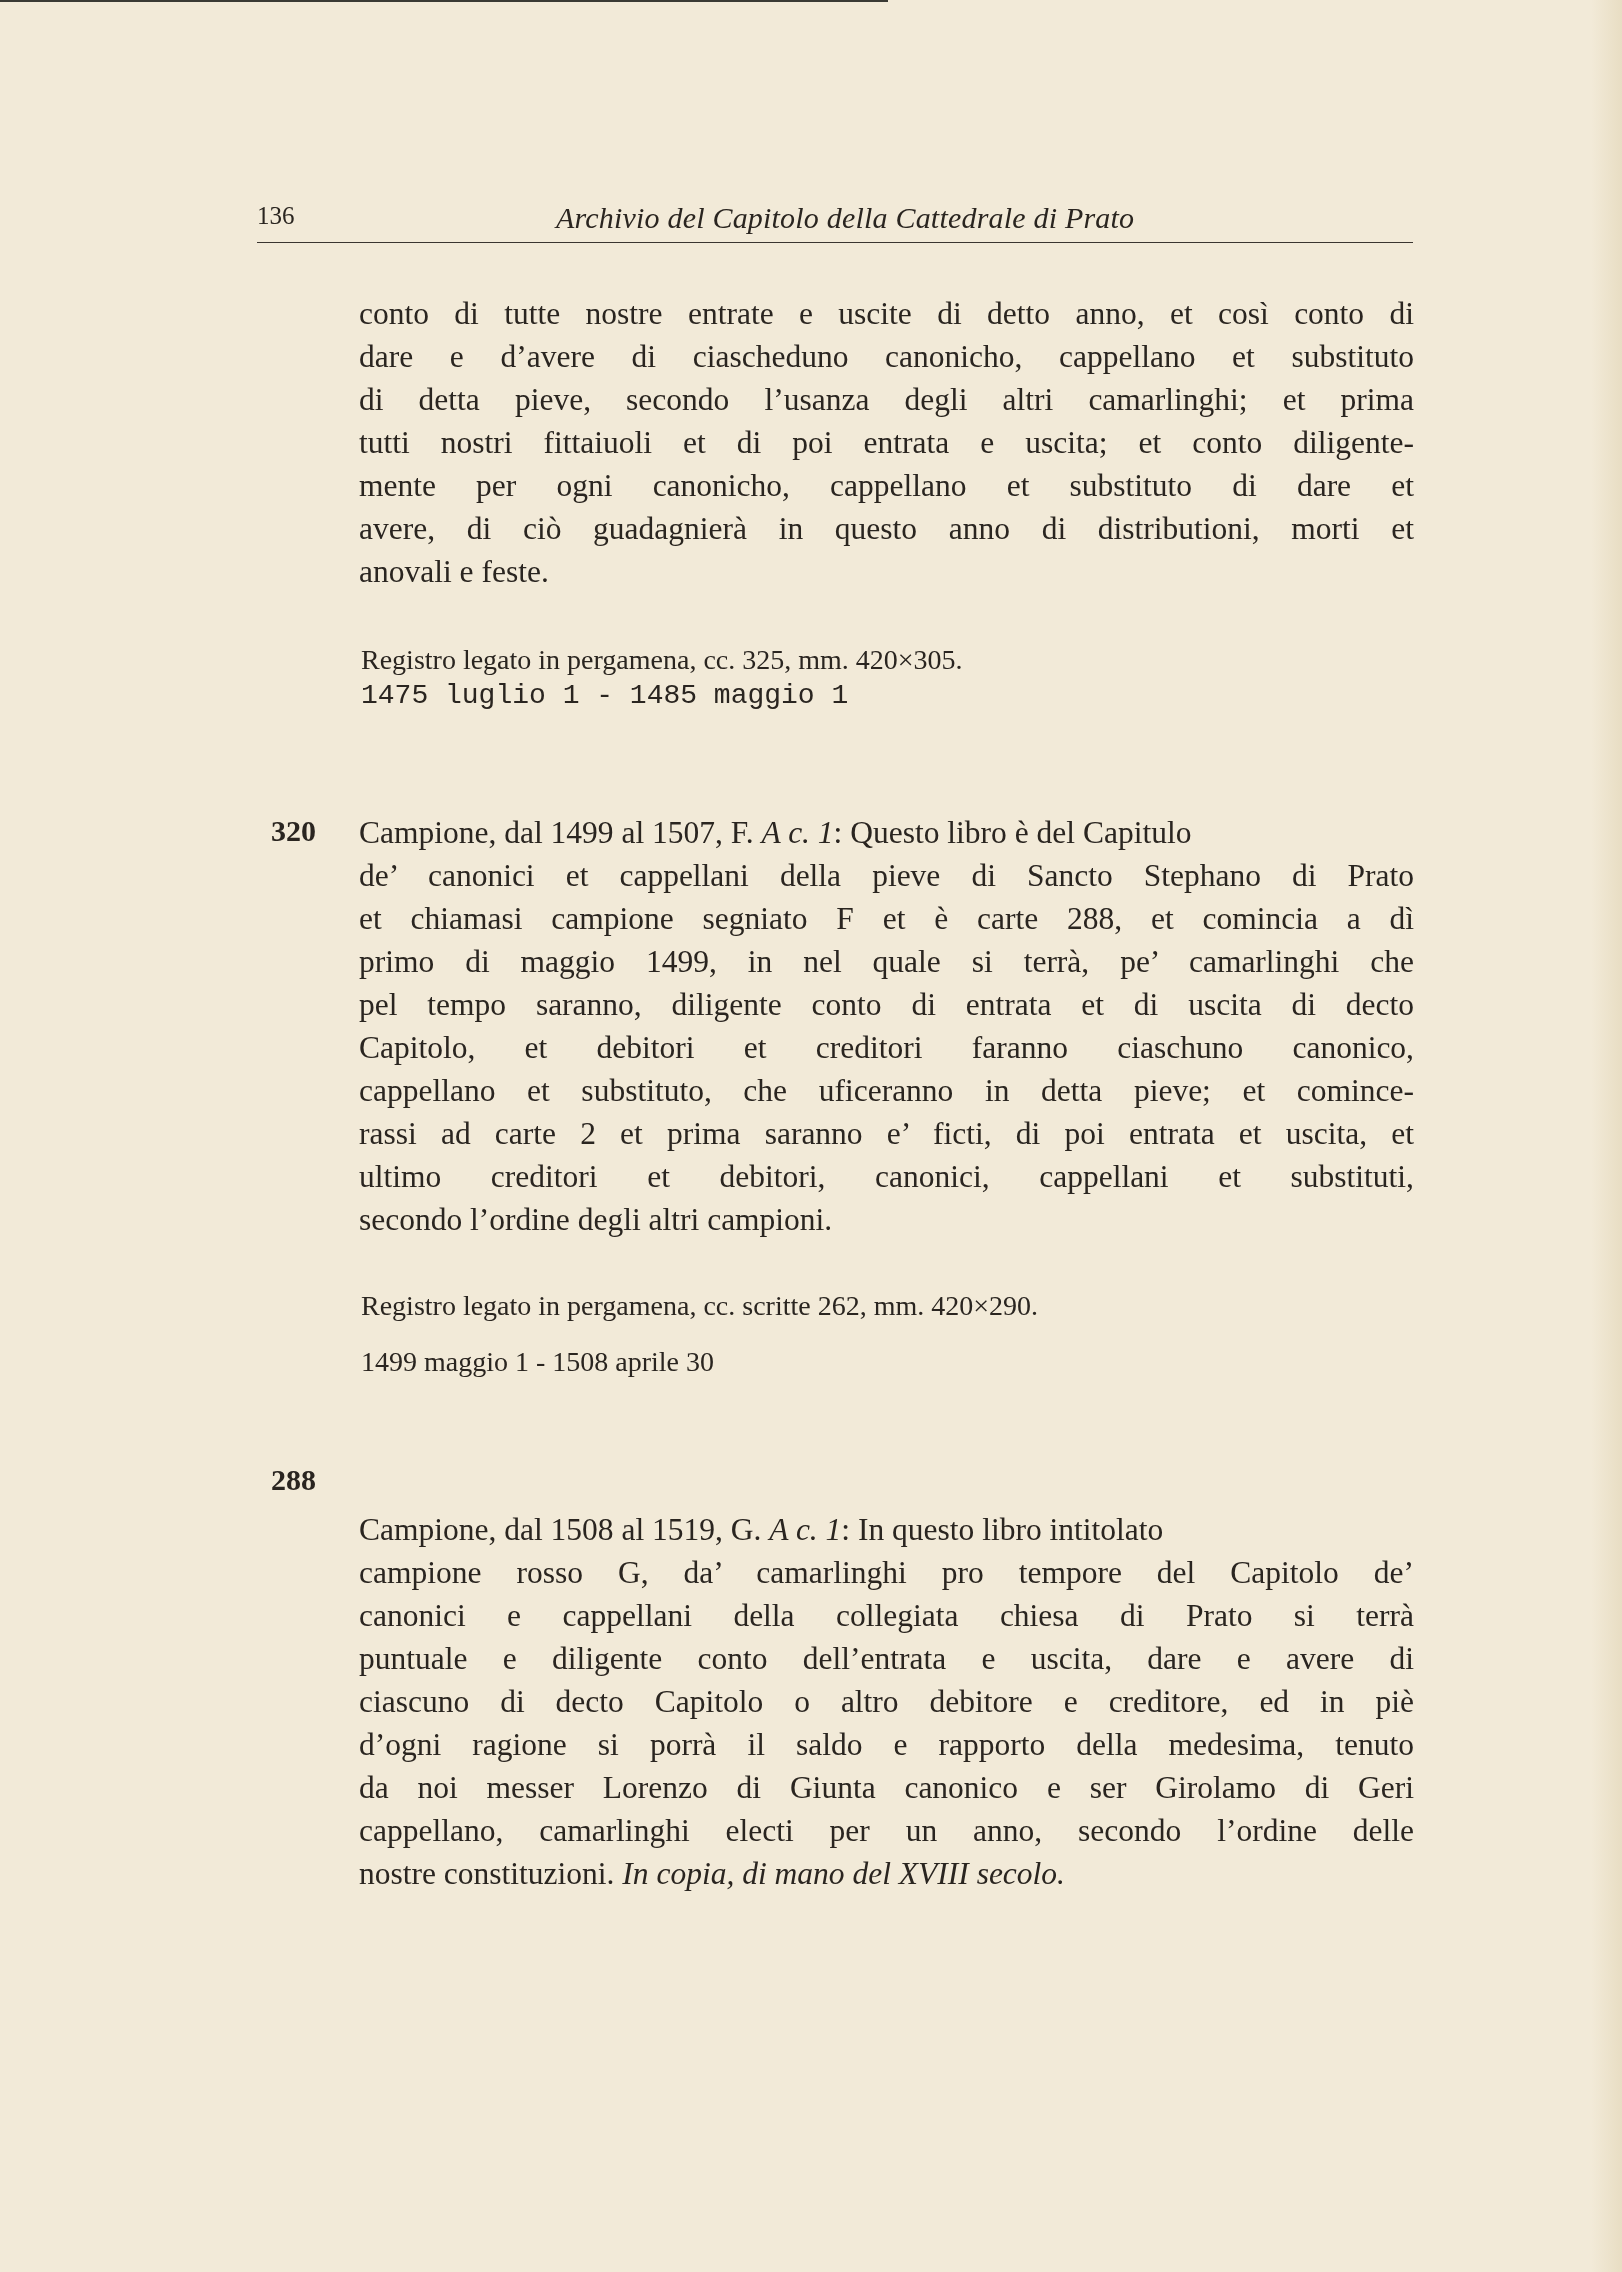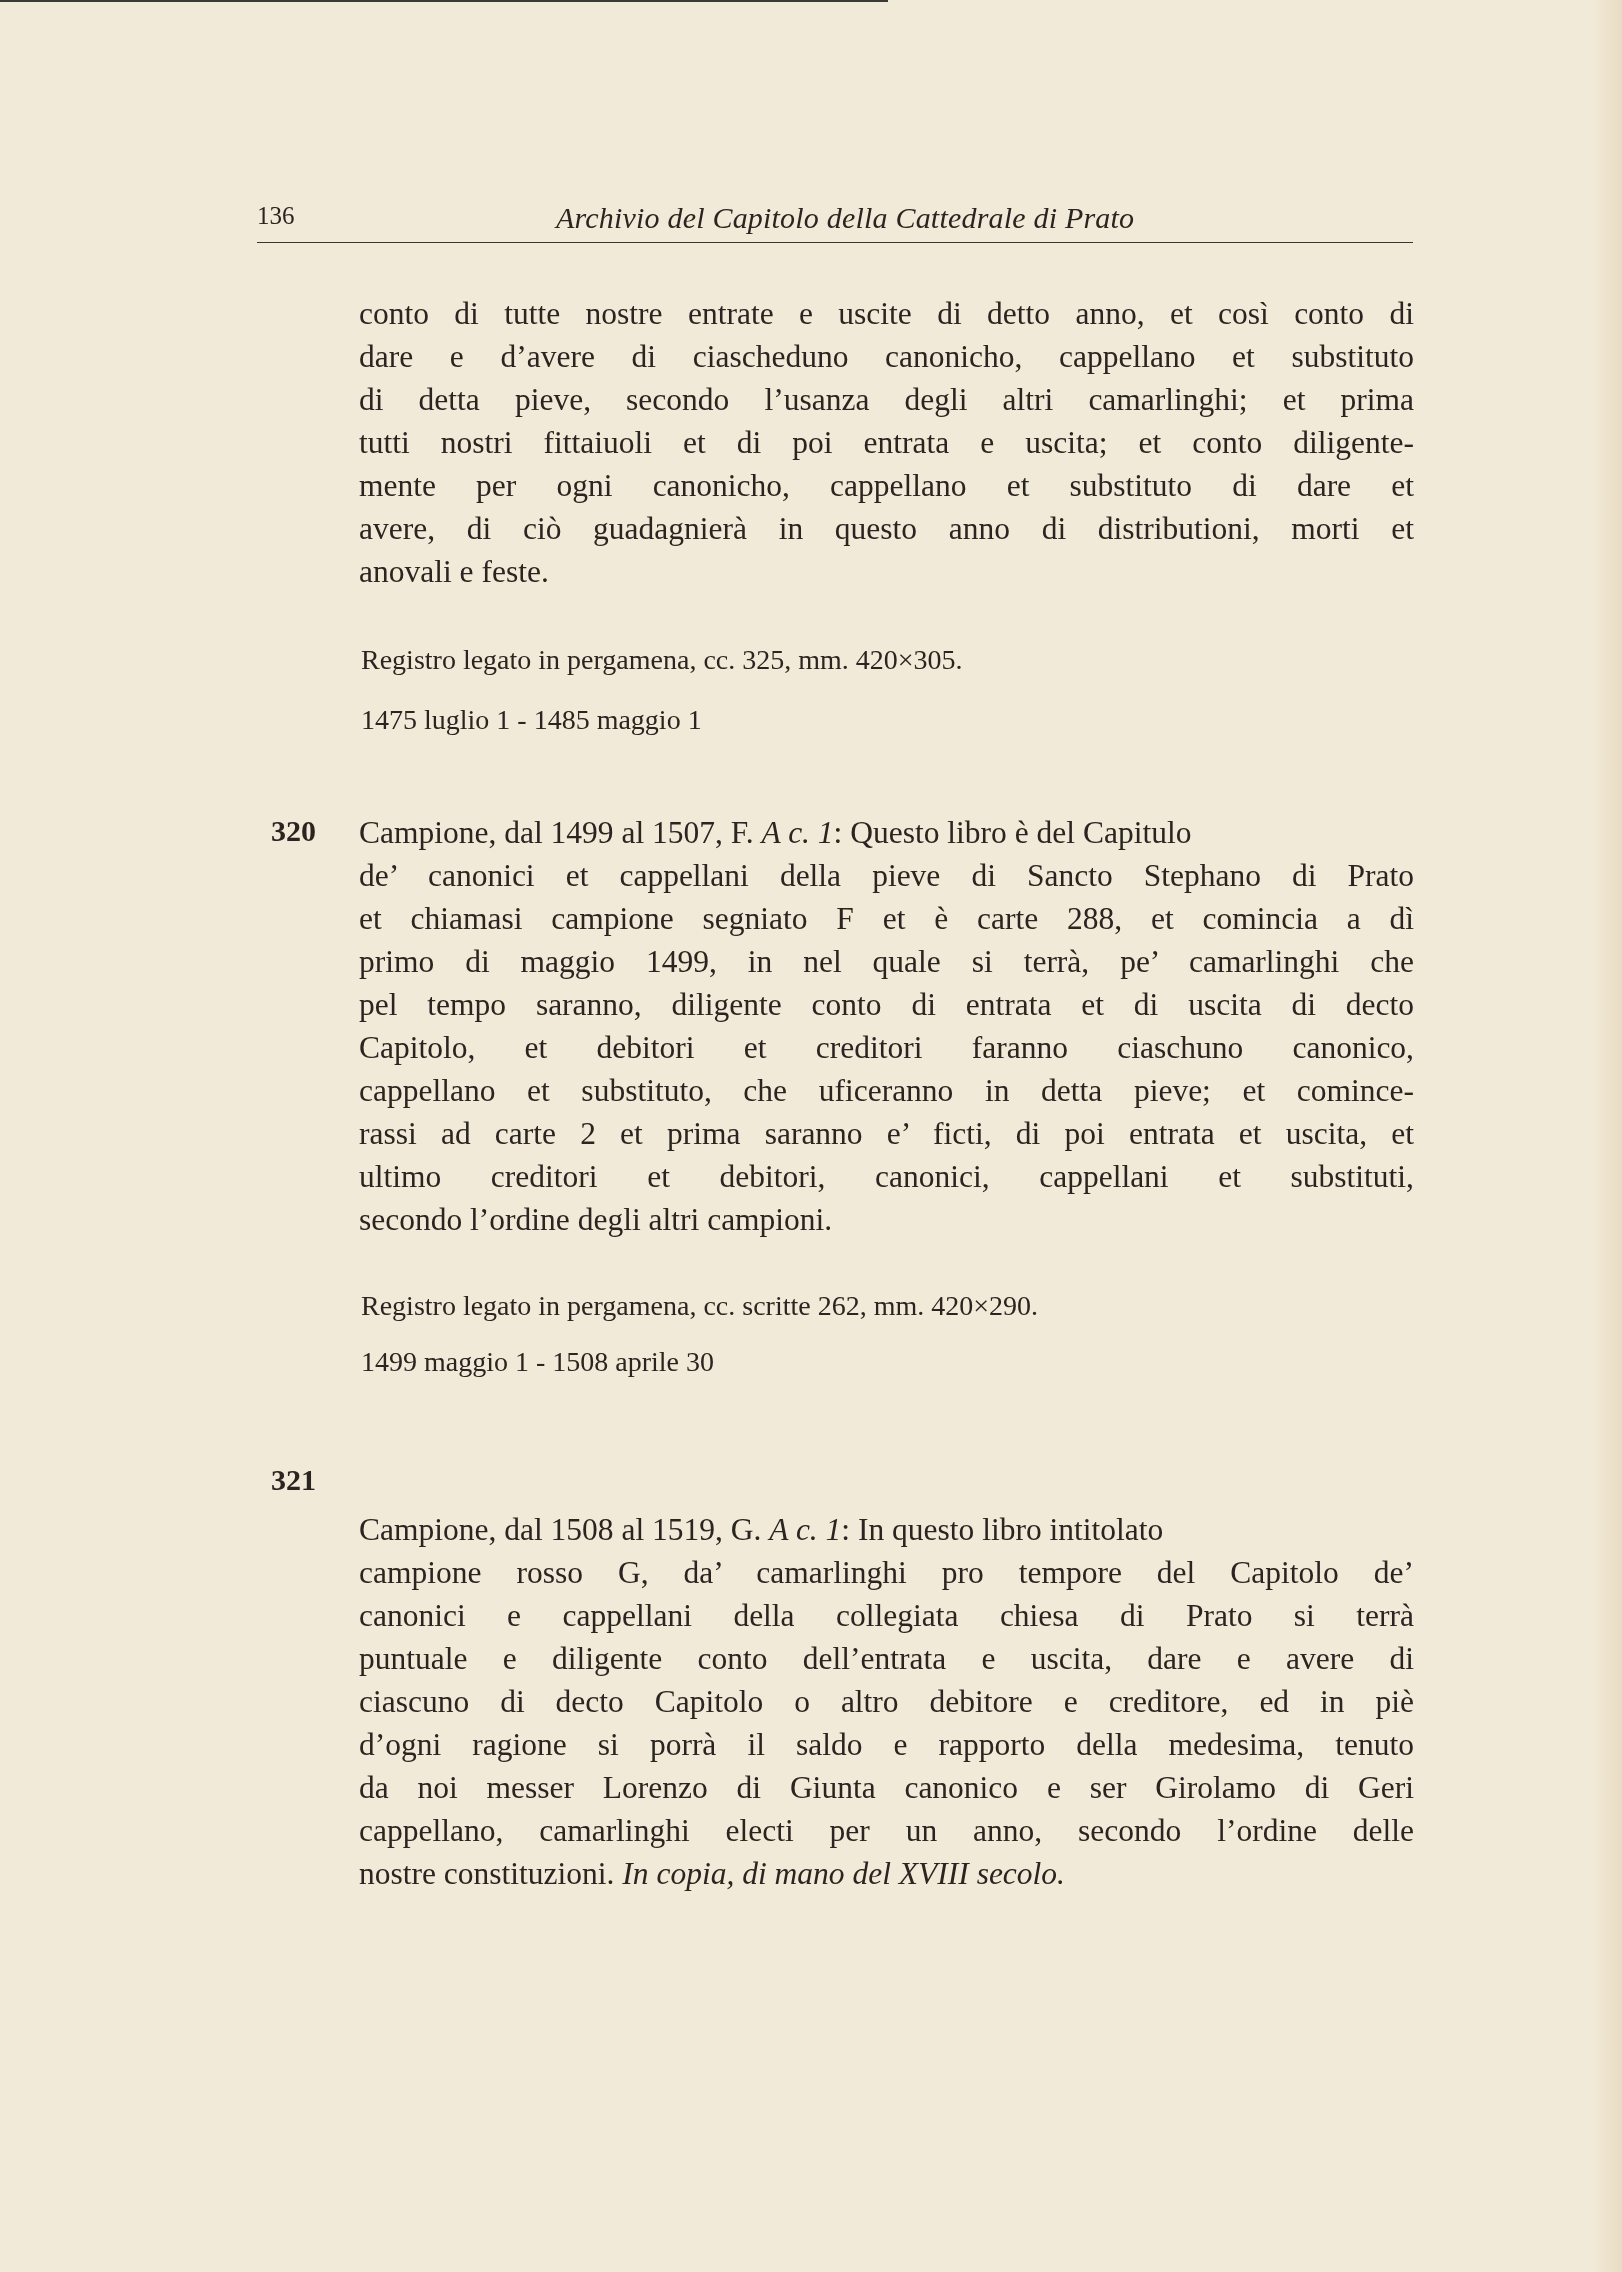--- a/index.html
+++ b/index.html
@@ -107,41 +107,41 @@
 <div class="body-text" style="top:292px;">
   <span class="line">conto di tutte nostre entrate e uscite di detto anno, et così conto di</span>
   <span class="line">dare e d’avere di ciascheduno canonicho, cappellano et substituto</span>
   <span class="line">di detta pieve, secondo l’usanza degli altri camarlinghi; et prima</span>
   <span class="line">tutti nostri fittaiuoli et di poi entrata e uscita; et conto diligente-</span>
   <span class="line">mente per ogni canonicho, cappellano et substituto di dare et</span>
   <span class="line">avere, di ciò guadagnierà in questo anno di distributioni, morti et</span>
   <span class="line last">anovali e feste.</span>
 </div>
 <div class="meta" style="top:644px;">Registro legato in pergamena, cc. 325, mm. 420×305.</div>
-<div class="meta" style="top:704px;">1475 luglio 1 - 1485 maggio 1</div>
+<div class="meta" style="top:680px;font-family:Liberation Mono, monospace;">1475 luglio 1 - 1485 maggio 1</div>
 
 <div class="entry-number" style="top:814px;">320</div>
 <div class="body-text" style="top:811px;">
   <span class="nowrap-line">
     <span><span>Campione, dal 1499 al 1507, F.</span> <span class="ital">A c. 1</span><span>: Questo libro è del Capitulo</span></span>
   </span>
   <span class="line">de’ canonici et cappellani della pieve di Sancto Stephano di Prato</span>
   <span class="line">et chiamasi campione segniato F et è carte 288, et comincia a dì</span>
   <span class="line">primo di maggio 1499, in nel quale si terrà, pe’ camarlinghi che</span>
   <span class="line">pel tempo saranno, diligente conto di entrata et di uscita di decto</span>
   <span class="line">Capitolo, et debitori et creditori faranno ciaschuno canonico,</span>
   <span class="line">cappellano et substituto, che uficeranno in detta pieve; et comince-</span>
   <span class="line">rassi ad carte 2 et prima saranno e’ ficti, di poi entrata et uscita, et</span>
   <span class="line">ultimo creditori et debitori, canonici, cappellani et substituti,</span>
   <span class="line last">secondo l’ordine degli altri campioni.</span>
 </div>
 <div class="meta" style="top:1290px;">Registro legato in pergamena, cc. scritte 262, mm. 420×290.</div>
 <div class="meta" style="top:1346px;">1499 maggio 1 - 1508 aprile 30</div>
 
-<div class="entry-number" style="top:1463px;">321</div>
+<div class="entry-number" style="top:1463px;">288</div>
 <div class="body-text" style="top:1508px;">
   <span class="nowrap-line">
     <span><span>Campione, dal 1508 al 1519, G.</span> <span class="ital">A c. 1</span><span>: In questo libro intitolato</span></span>
   </span>
   <span class="line">campione rosso G, da’ camarlinghi pro tempore del Capitolo de’</span>
   <span class="line">canonici e cappellani della collegiata chiesa di Prato si terrà</span>
   <span class="line">puntuale e diligente conto dell’entrata e uscita, dare e avere di</span>
   <span class="line">ciascuno di decto Capitolo o altro debitore e creditore, ed in piè</span>
   <span class="line">d’ogni ragione si porrà il saldo e rapporto della medesima, tenuto</span>
   <span class="line">da noi messer Lorenzo di Giunta canonico e ser Girolamo di Geri</span>

